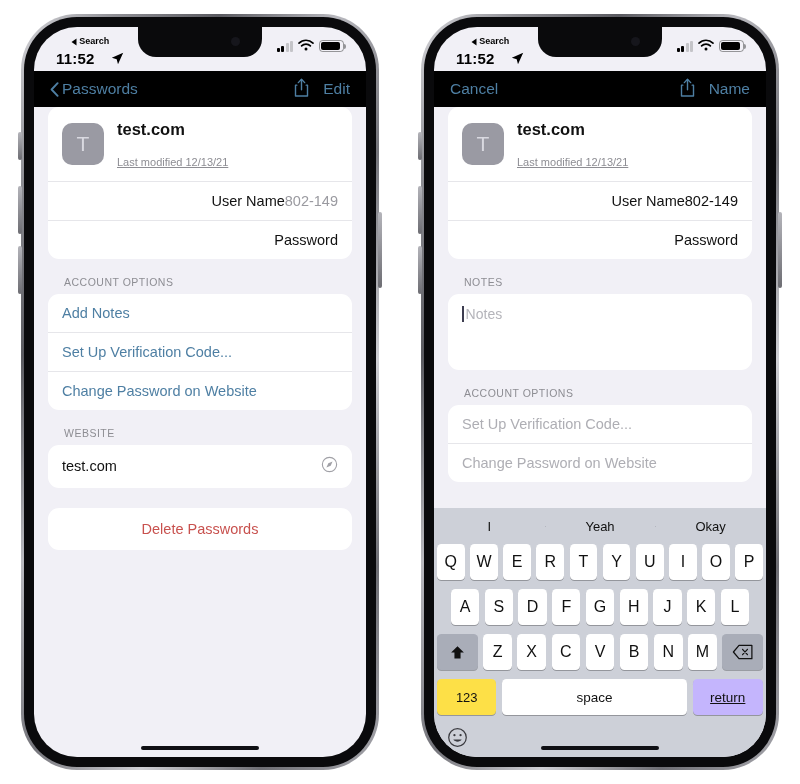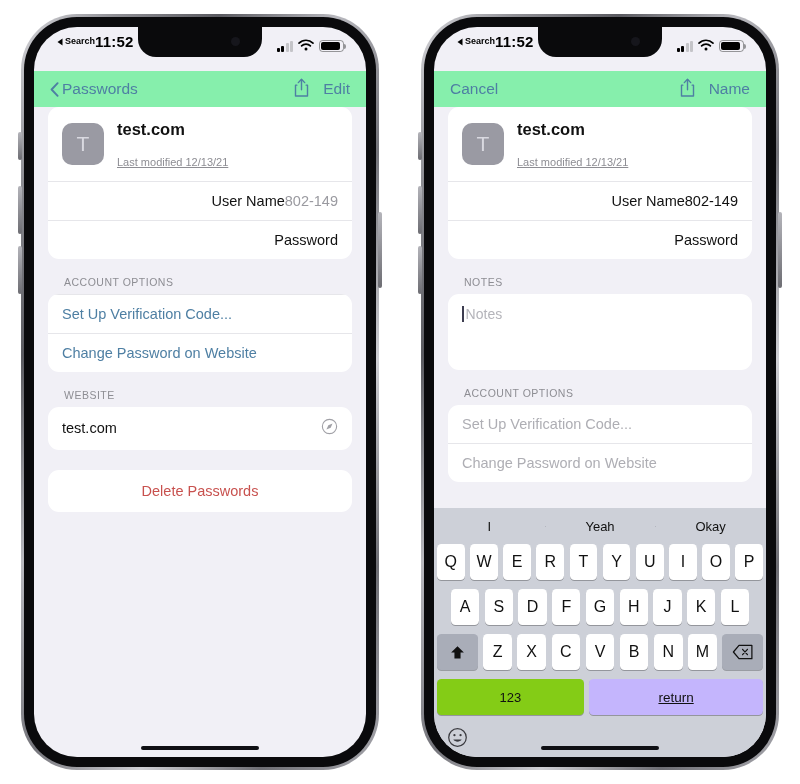--- a/index.html
+++ b/index.html
@@ -46,21 +46,21 @@
   .btn-volup  { left: -3px; top: 172px; width: 4px; height: 48px; }
   .btn-voldn  { left: -3px; top: 232px; width: 4px; height: 48px; }
   .btn-power  { right: -3px; top: 198px; width: 4px; height: 76px; }
 
   
   .statusbar {
     position: relative; height: 44px; padding: 0 22px;
     display: flex; align-items: flex-start; justify-content: space-between;
     z-index: 20; padding-top: 6px;
   }
-  .sb-left { display: flex; flex-direction: row; align-items: center; }
+  .sb-left { display: flex; flex-direction: column; align-items: center; }
   .sb-time-row { display: flex; align-items: center; gap: 16px; }
   .sb-time { font-size: 15px; font-weight: 700; color: #000; letter-spacing: .2px; }
   .sb-loc svg { display: block; }
   .sb-back { display: flex; align-items: center; gap: 2px; margin-top: -1px; margin-left: 1px; }
   .sb-back-label { font-size: 9px; font-weight: 600; color: #000; }
   .sb-right { display: flex; align-items: center; gap: 5px; padding-top: 4px; }
   .bars { display: flex; align-items: flex-end; gap: 1.5px; height: 11px; }
   .bars i { display: block; width: 3px; border-radius: 1px; background: #c4c4c8; }
   .bars i.on { background: #000; }
   .bars i:nth-child(1) { height: 4px; }
@@ -68,21 +68,21 @@
   .bars i:nth-child(3) { height: 8.5px; }
   .bars i:nth-child(4) { height: 11px; }
   .batt { position: relative; width: 25px; height: 12px; border: 1.2px solid rgba(0,0,0,.38); border-radius: 3.5px; }
   .batt::after { content:""; position: absolute; right: -3.4px; top: 3.4px; width: 2px; height: 5px; border-radius: 0 2px 2px 0; background: rgba(0,0,0,.38); }
   .batt i { position: absolute; left: 1.4px; top: 1.4px; bottom: 1.4px; width: 19px; border-radius: 2px; background: #000; }
 
   
   .navbar {
     height: 36px; padding: 0 16px;
     display: flex; align-items: center; justify-content: space-between;
-    background: #86efac;
+    background: #000000;
   }
   .nav-left { display: flex; align-items: center; gap: 3px; }
   .nav-link { font-size: 15.5px; color: #4e7fa3; }
   .nav-right { display: flex; align-items: center; gap: 14px; justify-content: center; }
   .chev-back { width: 9px; height: 15px; }
 
   
   .content { height: calc(100% - 80px); overflow: hidden; padding: 0 14px; }
   .card { background: #fff; border-radius: 11px; overflow: hidden; }
   .hdr-row { display: flex; align-items: center; gap: 13px; padding: 13px 14px 13px 14px; }
@@ -126,21 +126,21 @@
   .key {
     background: #fff; border-radius: 4.5px; height: 36px;
     display: flex; align-items: center; justify-content: center;
     font-size: 16px; color: #111; box-shadow: 0 1px 0 rgba(0,0,0,.28);
     flex: 1 1 0; min-width: 0;
   }
   .krow.r2 { padding: 0 17px; }
   .krow.r3 { padding: 0 3px; }
   .key.wide { flex: 1.42 1 0; background: #a9adb8; box-shadow: 0 1px 0 rgba(0,0,0,.25); }
   .krow.r4 { gap: 5.5px; margin-bottom: 4px; }
-  .key.k123 { flex: 1.35 1 0; background: #84cc16; font-size: 13px; }
+  .key.k123 { flex: 1.35 1 0; background: #fde047; font-size: 13px; }
   .key.kspace { flex: 4.2 1 0; font-size: 13.5px; }
   .key.kreturn { flex: 1.6 1 0; background: #c4b5fd; font-size: 13.5px; text-decoration: underline; }
   .kbar { display: flex; align-items: center; height: 36px; padding: 0 13px; }
   .emoji { width: 21px; height: 21px; }
 
   .home-ind {
     position: absolute; bottom: 7px; left: 50%; transform: translateX(-50%);
     width: 118px; height: 4.5px; border-radius: 3px; background: #0f0f14; z-index: 40;
   }
 </style>
@@ -238,20 +238,21 @@
             <span class="val muted">802-149</span>
           </div>
           <div class="row">
             <span>Password</span>
             <span class="val muted"></span>
           </div>
         </div>
 
         <div class="sec-hdr">ACCOUNT OPTIONS</div>
         <div class="card">
+          <div class="link-row first">Add Notes</div>
           <div class="link-row">Set Up Verification Code...</div>
           <div class="link-row">Change Password on Website</div>
         </div>
 
         <div class="sec-hdr">WEBSITE</div>
         <div class="card">
           <div class="website-row">
             <span class="wtxt">test.com</span>
             <span>
               <svg width="17" height="17" viewBox="0 0 20 20">
@@ -416,20 +417,21 @@
           <div class="key">M</div>
           <div class="key wide">
             <svg width="22" height="16" viewBox="0 0 24 18">
               <path d="M7.5 1.5 H22 V16.5 H7.5 L1.2 9 Z" stroke="#111" stroke-width="1.4" fill="none" stroke-linejoin="round"></path>
               <path d="M11.5 6 L17 12 M17 6 L11.5 12" stroke="#111" stroke-width="1.4" stroke-linecap="round"></path>
             </svg>
           </div>
         </div>
         <div class="krow r4">
           <div class="key k123">123</div>
+          <div class="key kspace">space</div>
           <div class="key kreturn">return</div>
         </div>
         <div class="kbar">
           <span class="emoji">
             <svg width="21" height="21" viewBox="0 0 22 22">
               <circle cx="11" cy="11" r="9.2" stroke="#3b3b40" stroke-width="1.3" fill="none"></circle>
               <circle cx="7.8" cy="8.6" r="1.2" fill="#3b3b40"></circle>
               <circle cx="14.2" cy="8.6" r="1.2" fill="#3b3b40"></circle>
               <path d="M6.6 13 A5.2 5.2 0 0 0 15.4 13 Z" fill="#3b3b40"></path>
             </svg>

